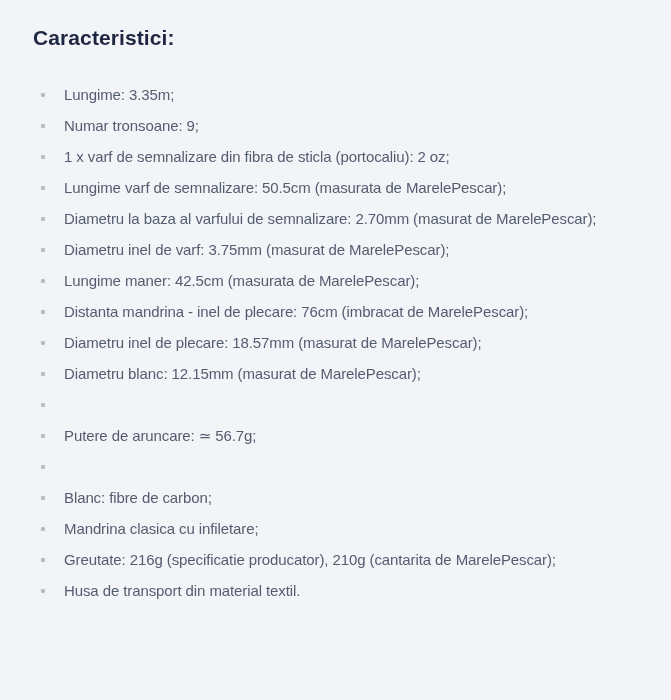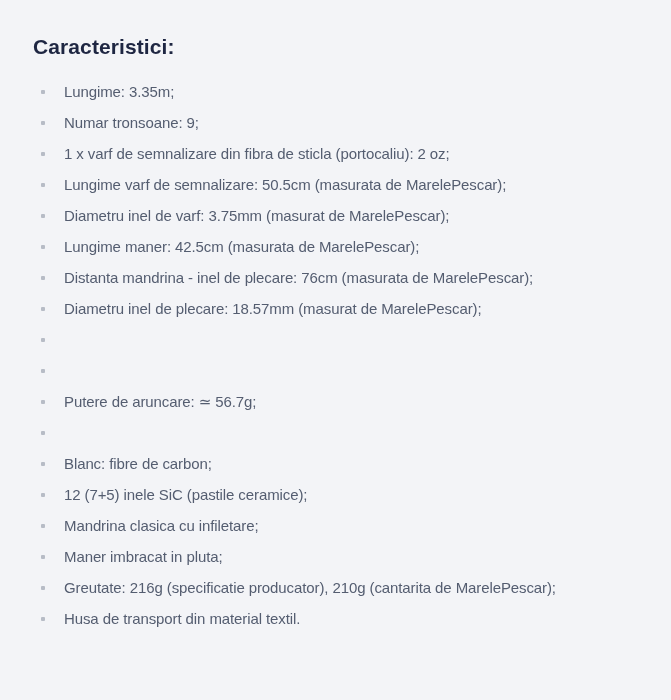--- a/index.html
+++ b/index.html
@@ -12,32 +12,32 @@
   html, body {
     width: 671px;
     height: 700px;
     overflow: hidden;
     background: var(--bg);
     font-family: "Liberation Sans", "DejaVu Sans", sans-serif;
   }
   .page {
     width: 671px;
     height: 700px;
-    padding: 34px 30px 0 33px;
+    padding: 25px 30px 0 33px;
   }
   h2.section-title {
     color: var(--heading);
     font-size: 21px;
     line-height: 26px;
     font-weight: 700;
     letter-spacing: 0.1px;
   }
   ul.char-list {
     list-style: none;
-    margin-top: 22px;
+    margin-top: 34px;
   }
   ul.char-list li {
     display: flex;
     align-items: flex-start;
     min-height: 20px;
     margin-bottom: 11px;
   }
   .bullet {
     flex: 0 0 auto;
     width: 4px;
@@ -70,62 +70,59 @@
     <li>
         <span class="bullet"></span>
         <span class="item-text">1 x varf de semnalizare din fibra de sticla (portocaliu): 2 oz;</span>
       </li>
     <li>
         <span class="bullet"></span>
         <span class="item-text">Lungime varf de semnalizare: 50.5cm (masurata de MarelePescar);</span>
       </li>
     <li>
         <span class="bullet"></span>
+        <span class="item-text">Diametru la baza al varfului de semnalizare: 2.70mm (masurat de MarelePescar);</span>
+      </li>
+    <li>
+        <span class="bullet"></span>
         <span class="item-text">Diametru inel de varf: 3.75mm (masurat de MarelePescar);</span>
       </li>
     <li>
         <span class="bullet"></span>
         <span class="item-text">Lungime maner: 42.5cm (masurata de MarelePescar);</span>
       </li>
     <li>
         <span class="bullet"></span>
-        <span class="item-text">Distanta mandrina - inel de plecare: 76cm (masurata de MarelePescar);</span>
+        <span class="item-text">Distanta mandrina - inel de plecare: 76cm (imbracat de MarelePescar);</span>
       </li>
     <li>
         <span class="bullet"></span>
         <span class="item-text">Diametru inel de plecare: 18.57mm (masurat de MarelePescar);</span>
       </li>
     <li>
         <span class="bullet"></span>
+        <span class="item-text">Diametru blanc: 12.15mm (masurat de MarelePescar);</span>
       </li>
     <li>
         <span class="bullet"></span>
       </li>
     <li>
         <span class="bullet"></span>
         <span class="item-text">Putere de aruncare: ≃ 56.7g;</span>
       </li>
     <li>
         <span class="bullet"></span>
       </li>
     <li>
         <span class="bullet"></span>
         <span class="item-text">Blanc: fibre de carbon;</span>
       </li>
     <li>
         <span class="bullet"></span>
-        <span class="item-text">12 (7+5) inele SiC (pastile ceramice);</span>
-      </li>
-    <li>
-        <span class="bullet"></span>
         <span class="item-text">Mandrina clasica cu infiletare;</span>
-      </li>
-    <li>
-        <span class="bullet"></span>
-        <span class="item-text">Maner imbracat in pluta;</span>
       </li>
     <li>
         <span class="bullet"></span>
         <span class="item-text">Greutate: 216g (specificatie producator), 210g (cantarita de MarelePescar);</span>
       </li>
     <li>
         <span class="bullet"></span>
         <span class="item-text">Husa de transport din material textil.</span>
       </li>
   </ul>

